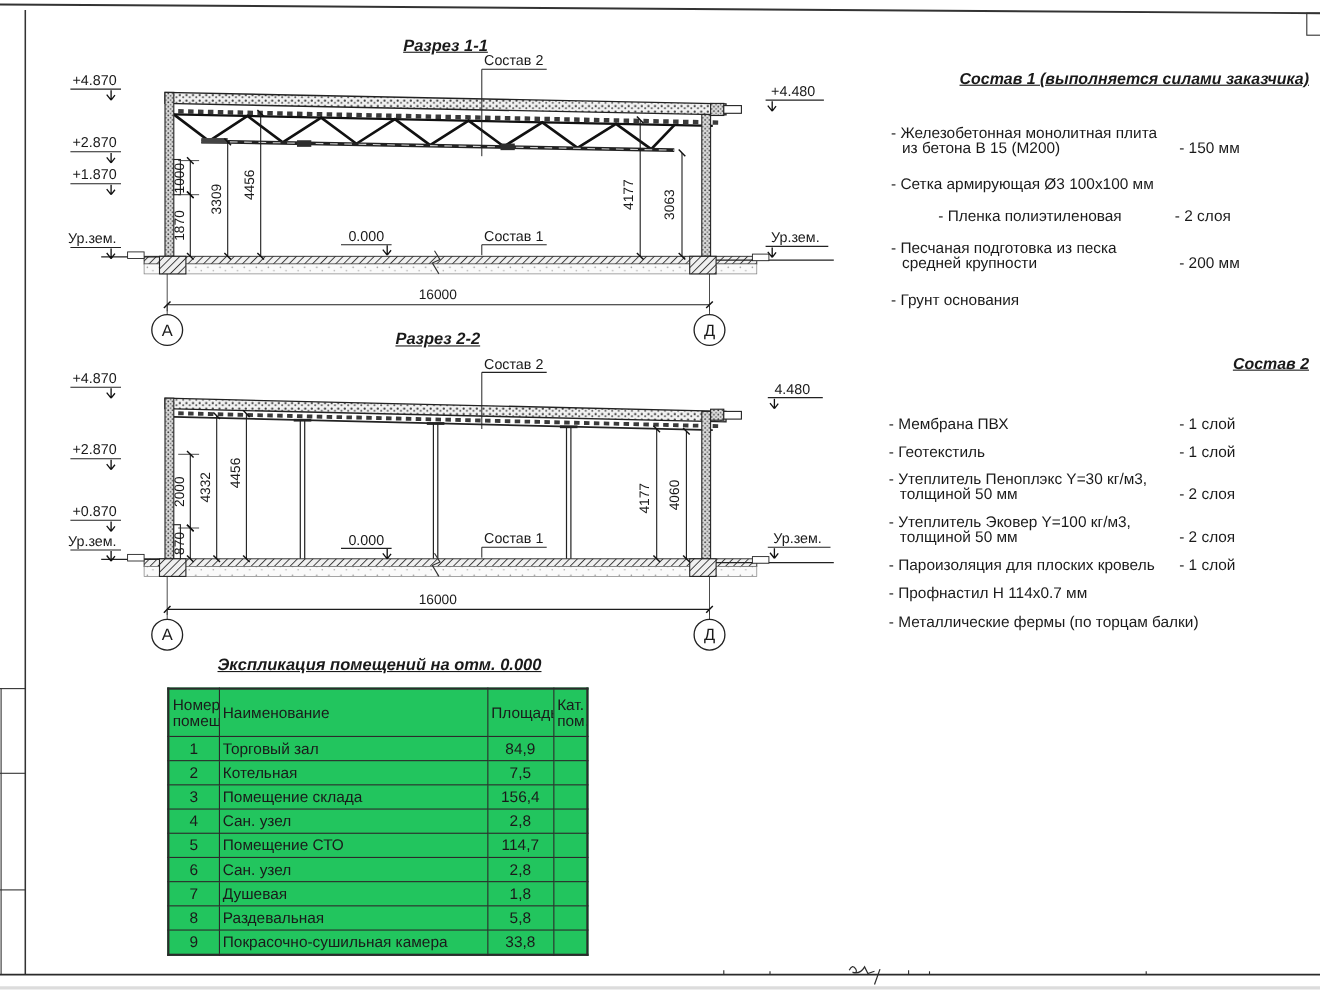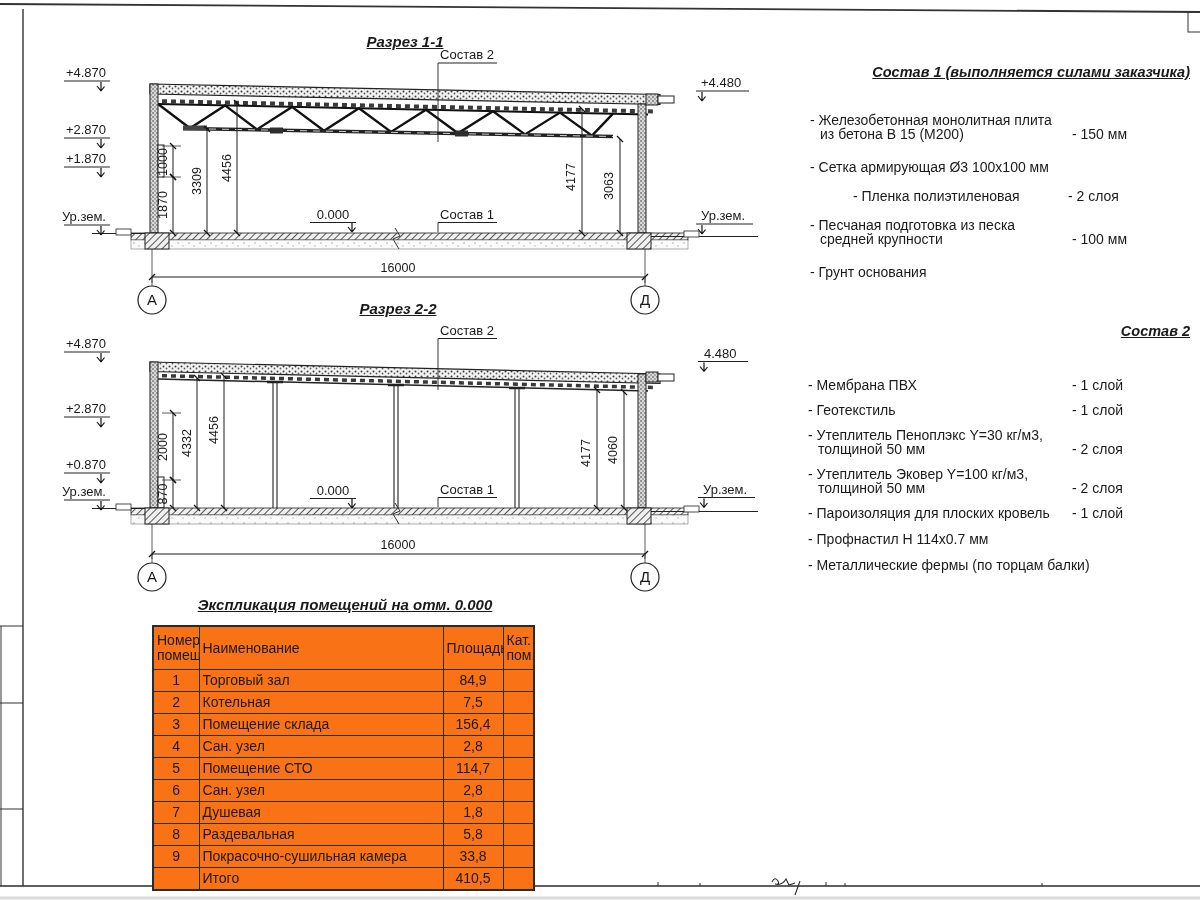--- a/index.html
+++ b/index.html
@@ -10,21 +10,21 @@
   .spec{font-size:14px;white-space:nowrap;}
   .spec-title{font-style:italic;font-weight:bold;text-decoration:underline;font-size:14.5px;text-align:right;}
   svg text{font-family:"Liberation Sans", sans-serif;fill:#1a1a1a;}
   .dtxt{font-size:12.5px;}
   .etxt{font-size:13px;}
   .ltxt{font-size:13px;}
   .axtxt{font-size:15px;}
   .dim{stroke:#1c1c1c;stroke-width:1;marker-start:url(#tk);marker-end:url(#tk);}
   .ext{stroke:#333;stroke-width:0.8;}
   .thin{stroke:#222;stroke-width:1;}
-  table.expl{border-collapse:collapse;table-layout:fixed;width:381px;background:#f97316;}
+  table.expl{border-collapse:collapse;table-layout:fixed;width:381px;background:#22c55e;}
   table.expl td,table.expl th{border:1px solid #2b2b2b;font-weight:normal;font-size:14px;
       padding:0 3px;overflow:hidden;white-space:nowrap;}
   table.expl{border:2px solid #2b2b2b;}
   th.hnum,th.hcat{text-align:left;line-height:15px;}
   th.hname,th.harea{text-align:left;}
   td.cnum,td.carea{text-align:center;height:21px;}
   td.cname{text-align:left;padding-left:7px;}
 </style>
 </head>
 <body>
@@ -281,21 +281,21 @@
 
 <div class="abs spec-title" style="left:790px;top:64px;width:400px">Состав 1 (выполняется силами заказчика)</div>
 <div class="abs spec" style="left:810px;top:112px">- Железобетонная  монолитная плита</div>
 <div class="abs spec" style="left:820px;top:126px">из бетона В 15 (М200)</div>
 <div class="abs spec" style="left:1072px;top:126px">- 150 мм</div>
 <div class="abs spec" style="left:810px;top:159px">- Сетка армирующая Ø3 100х100 мм</div>
 <div class="abs spec" style="left:853px;top:188px">- Пленка полиэтиленовая</div>
 <div class="abs spec" style="left:1068px;top:188px">-  2 слоя</div>
 <div class="abs spec" style="left:810px;top:217px">- Песчаная подготовка из песка</div>
 <div class="abs spec" style="left:820px;top:231px">средней крупности</div>
-<div class="abs spec" style="left:1072px;top:231px">- 100 мм</div>
+<div class="abs spec" style="left:1072px;top:231px">- 200 мм</div>
 <div class="abs spec" style="left:810px;top:264px">- Грунт основания</div>
 
 <div class="abs spec-title" style="left:790px;top:323px;width:400px">Состав 2</div>
 <div class="abs spec" style="left:808px;top:377px">- Мембрана ПВХ</div>
 <div class="abs spec" style="left:1072px;top:377px">- 1 слой</div>
 <div class="abs spec" style="left:808px;top:402px">- Геотекстиль</div>
 <div class="abs spec" style="left:1072px;top:402px">- 1 слой</div>
 <div class="abs spec" style="left:808px;top:427px">- Утеплитель Пеноплэкс Y=30 кг/м3,</div>
 <div class="abs spec" style="left:818px;top:441px">толщиной 50 мм</div>
 <div class="abs spec" style="left:1072px;top:441px">- 2 слоя</div>
@@ -375,21 +375,15 @@
           <td class="cname">Раздевальная</td>
           <td class="carea">5,8</td>
           <td></td>
         </tr>
     <tr>
           <td class="cnum">9</td>
           <td class="cname">Покрасочно-сушильная камера</td>
           <td class="carea">33,8</td>
           <td></td>
         </tr>
-    <tr>
-          <td class="cnum"></td>
-          <td class="cname">Итого</td>
-          <td class="carea">410,5</td>
-          <td></td>
-        </tr>
   </tbody>
     </table>
 </div>
 
 </body></html>

